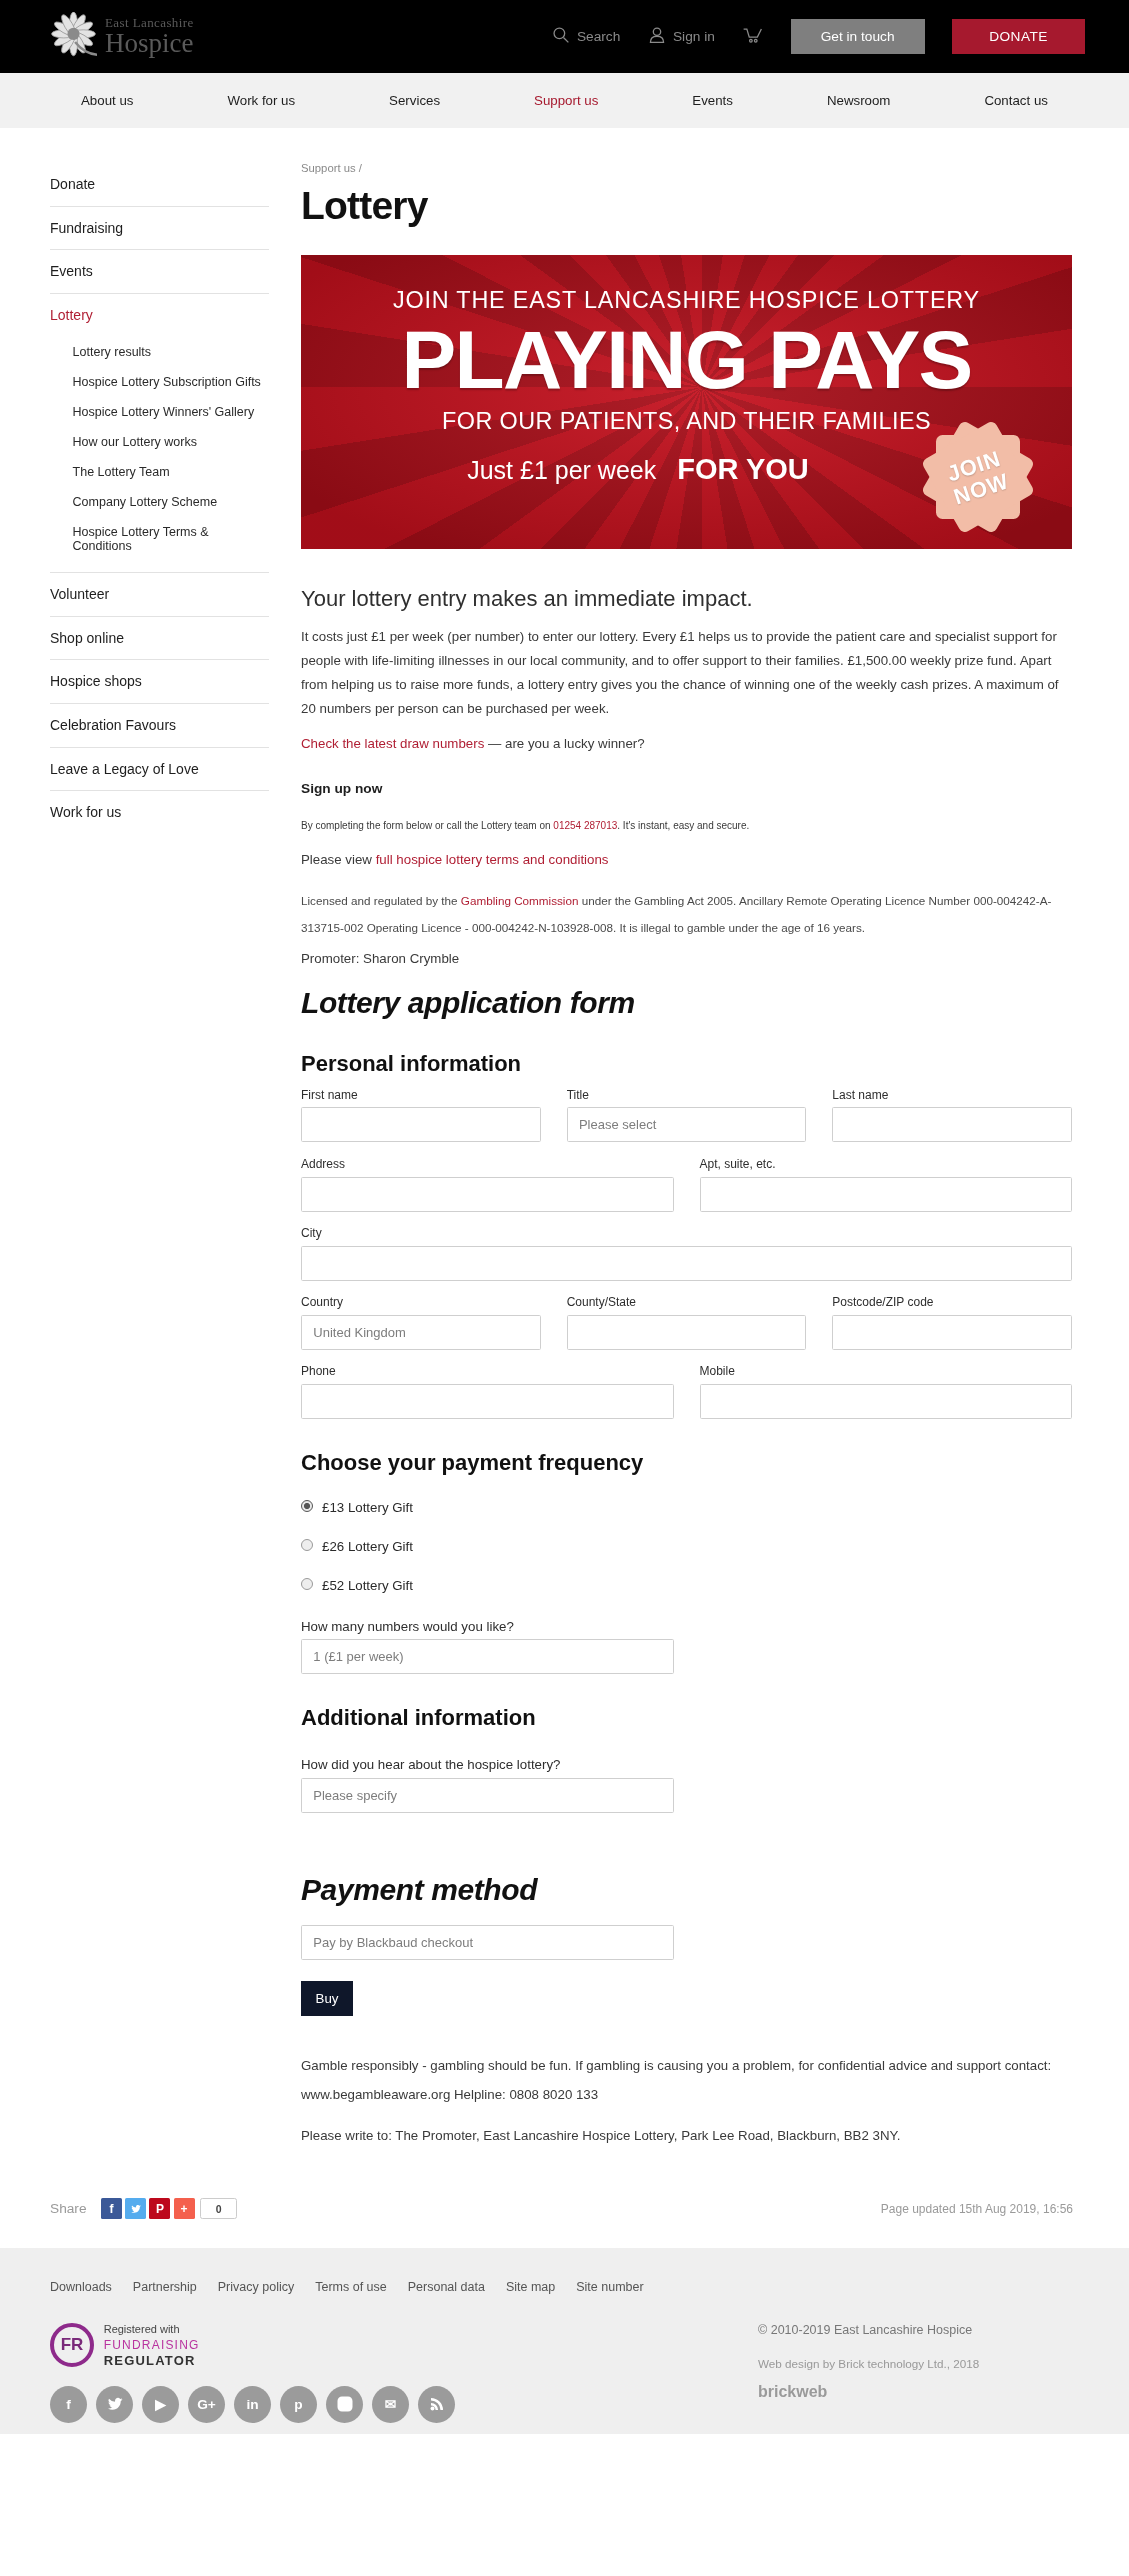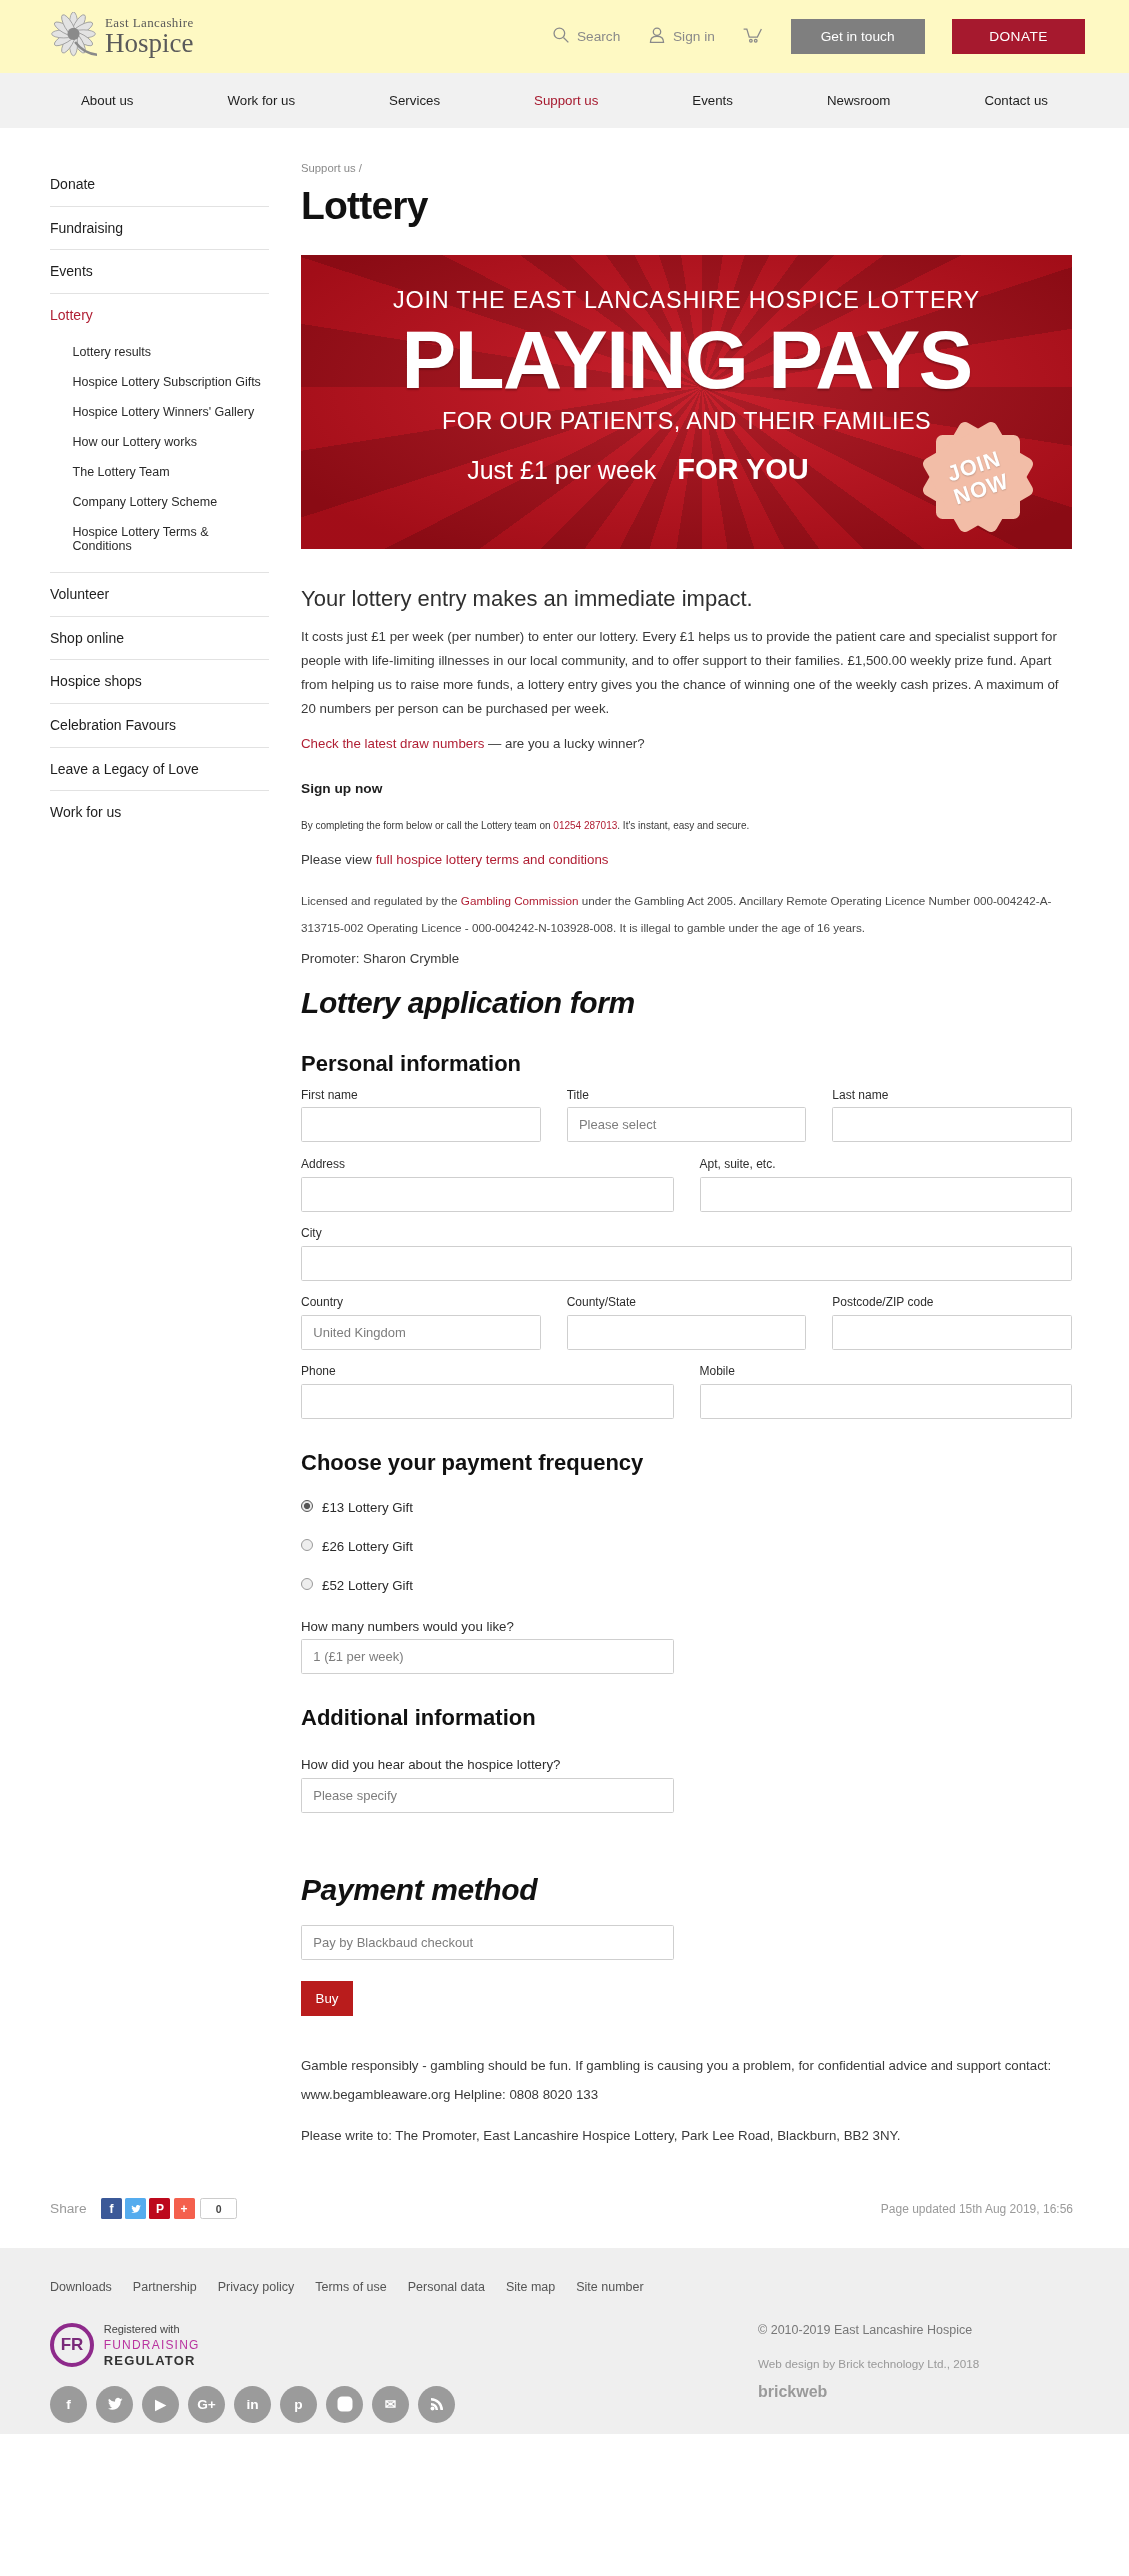--- a/index.html
+++ b/index.html
@@ -1,20 +1,20 @@
 <!DOCTYPE html>
 <html style="font-size:13px"><head>
 <meta charset="utf-8">
 <style>
   * { margin:0; padding:0; box-sizing:border-box; }
   html,body { background:#ffffff; }
   body { width:1129px; font-family:"Liberation Sans", sans-serif; color:#222; }
 
   
-  .site-header { height:73px; display:flex; align-items:center; justify-content:space-between; padding:0 44px 0 50px; background:#fef9c3; }
+  .site-header { height:73px; display:flex; align-items:center; justify-content:space-between; padding:0 44px 0 50px; background:#000000; }
   .logo { display:flex; align-items:center; gap:8px; }
   .logo-text { font-family:"Liberation Serif", serif; color:#5a5a5a; line-height:1; }
   .logo-top { font-size:13px; letter-spacing:0.4px; }
   .logo-bottom { font-size:27px; margin-top:1.6px; }
   .header-actions { display:flex; align-items:center; gap:27.4px; }
   .hdr-link { display:flex; align-items:center; gap:7.3px; color:#8a8a8a; font-size:13.7px; cursor:pointer; }
   .hdr-btn { height:35px; display:flex; align-items:center; justify-content:center; font-size:13.7px; color:#fff; cursor:pointer; }
   .btn-gray { background:#7f7f7f; width:134px; }
   .btn-red  { background:#a6192e; width:133px; letter-spacing:0.4px; }
 
@@ -81,21 +81,21 @@
   .sel { display:flex; align-items:center; color:#7d7d7d; cursor:pointer; }
   .half { width:373px; }
 
   .radio-row { display:flex; align-items:flex-start; gap:9px; margin-top:24px; cursor:pointer; }
   .radio-row:first-of-type { margin-top:21px; }
   .radio { width:12px; height:12px; border-radius:50%; border:0.8px solid #9a9a9a; background:#eee; flex:none; }
   .radio.checked { border-color:#555; background:radial-gradient(circle, #555 0 2.8px, #e8e8e8 3.2px); }
   .radio-label { font-size:13.3px; color:#2a2a2a; }
   .q-label { margin-top:26px; font-size:13.3px; color:#2e2e2e; margin-bottom:5.6px; }
 
-  .buy-btn { margin-top:21px; width:52px; height:35px; background:#b91c1c; color:#fff; border:none; font-size:13.3px; font-family:"Liberation Sans", sans-serif; cursor:pointer; }
+  .buy-btn { margin-top:21px; width:52px; height:35px; background:#0f172a; color:#fff; border:none; font-size:13.3px; font-family:"Liberation Sans", sans-serif; cursor:pointer; }
 
   .disclaimer { margin-top:35px; font-size:13.3px; line-height:29px; color:#3a3a3a; }
   .write-to { margin-top:19.4px; font-size:13.3px; color:#3a3a3a; }
 
   
   .share-row { display:flex; align-items:center; padding:0 56px 0 50px; margin-top:55px; }
   .share-label { color:#9a9a9a; font-size:13.7px; margin-right:14.5px; }
   .share-icons { display:flex; gap:3.2px; align-items:center; }
   .sicon { width:21px; height:21px; border-radius:1.6px; display:flex; align-items:center; justify-content:center; color:#fff; font-weight:700; font-size:12px; cursor:pointer; }
   .sicon svg { width:12px; height:12px; fill:#fff; }

